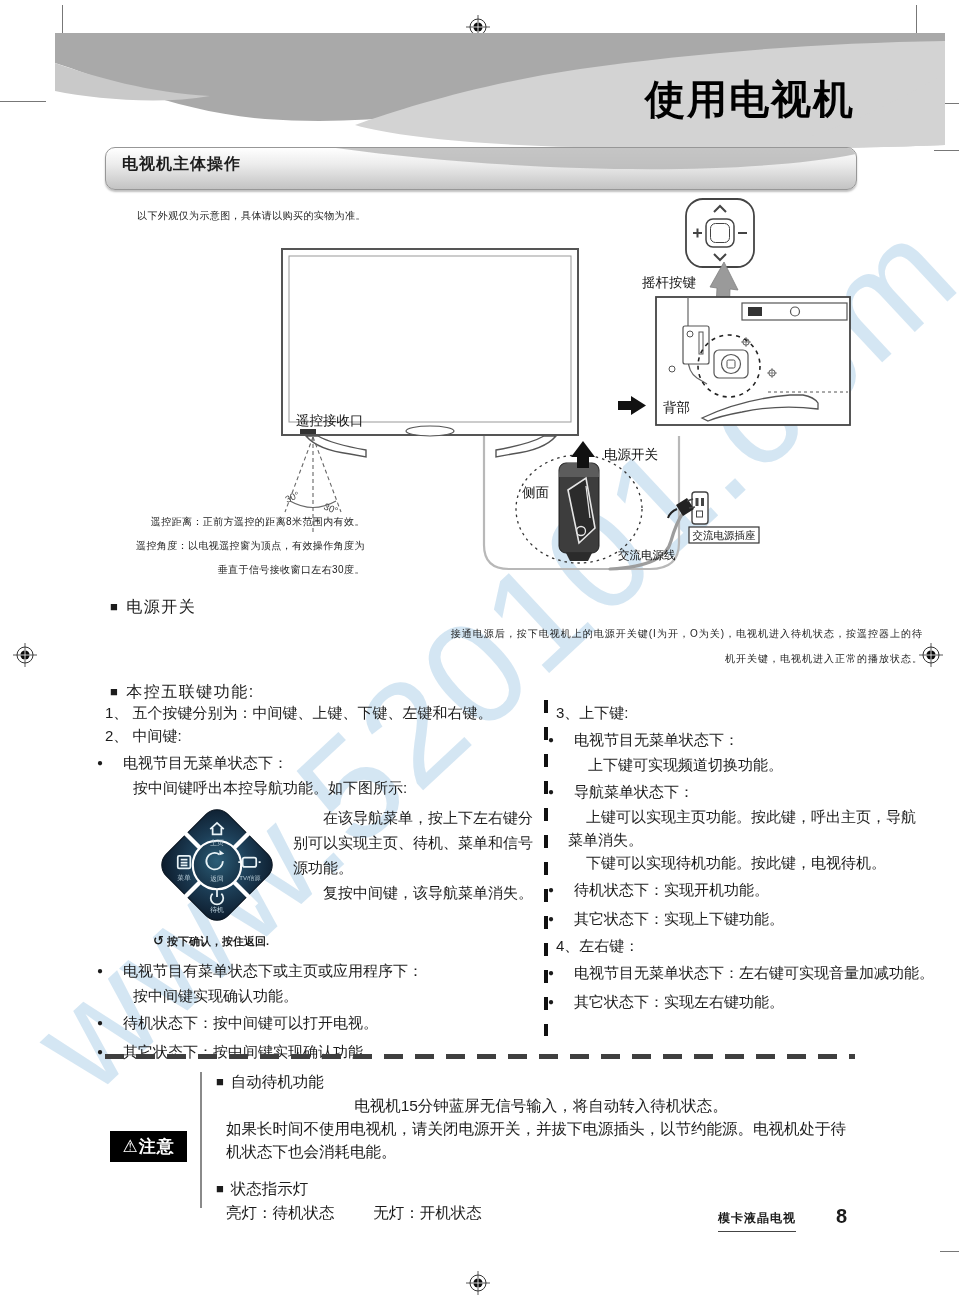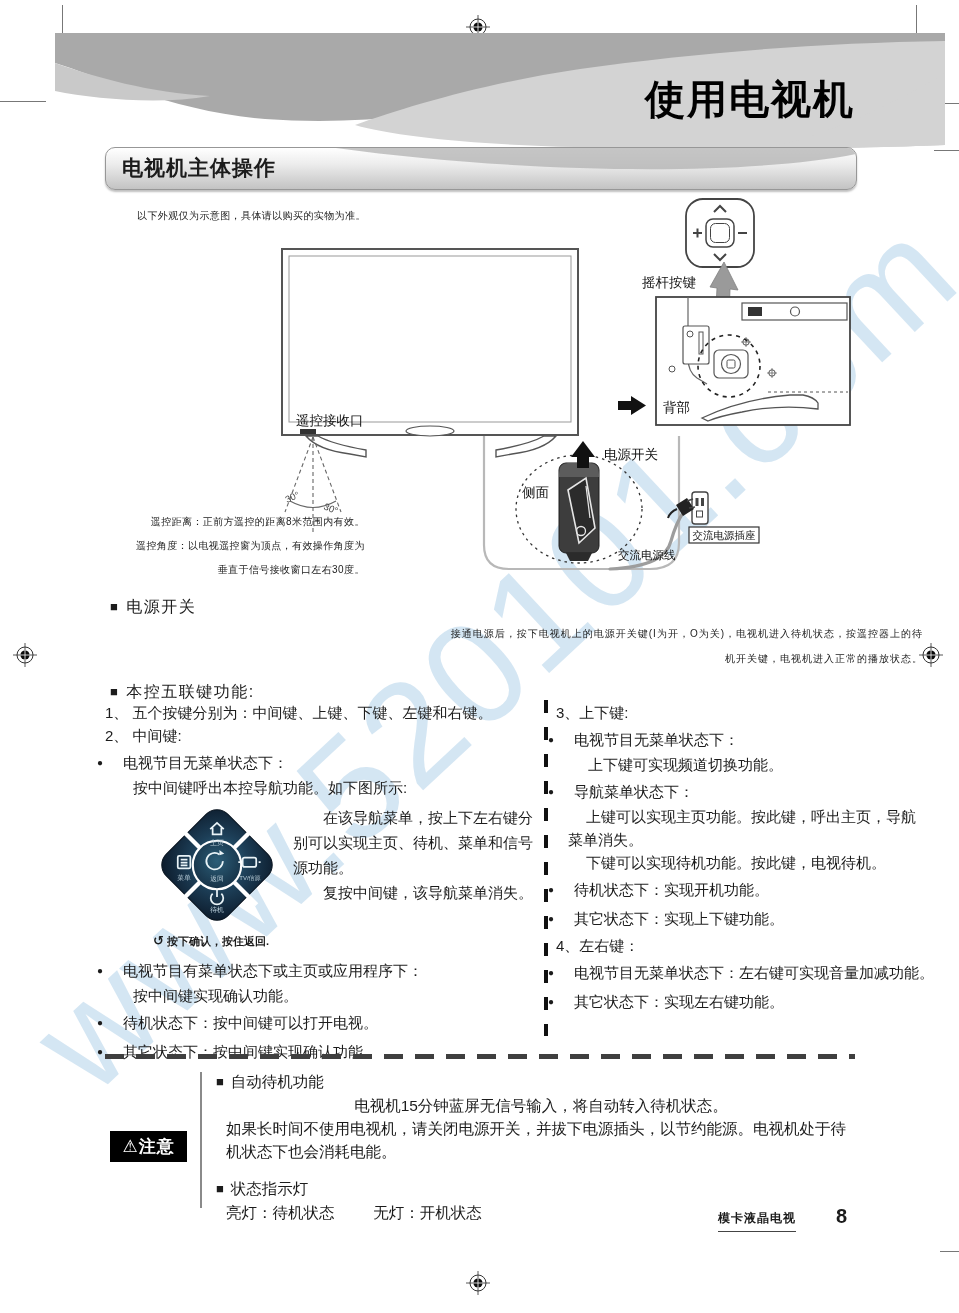--- a/index.html
+++ b/index.html
@@ -15,21 +15,21 @@
   
   #watermark{left:-255px;top:545px;width:1500px;height:220px;line-height:220px;
     text-align:center;font-size:146px;letter-spacing:3px;color:rgba(170,206,232,0.5);
     transform:rotate(-43deg);white-space:nowrap;pointer-events:none;z-index:1;}
   .layer{z-index:2;}
   
   #section-bar{left:105px;top:147px;width:750px;height:41px;border-radius:10px;
      background:linear-gradient(180deg,#ffffff 0%,#ececec 40%,#c3c3c3 100%);
      border:1px solid #979797;box-shadow:0 2px 2px rgba(0,0,0,0.25);overflow:hidden;}
   #section-bar .swoosh{position:absolute;left:0;top:0;width:100%;height:100%;}
-  #section-bar .lbl{position:absolute;left:16px;top:6px;font-size:21px;font-weight:bold;letter-spacing:1px;text-align:center;}
+  #section-bar .lbl{position:absolute;left:16px;top:6px;font-size:16px;font-weight:bold;letter-spacing:1px;text-align:center;}
   
   #v-divider{left:544px;top:700px;width:4px;height:336px;
      background:repeating-linear-gradient(180deg,#111 0 13px,transparent 13px 27px);}
   #h-divider{left:105px;top:1054px;width:750px;height:4.5px;
      background:repeating-linear-gradient(90deg,#3f3f3f 0 19px,transparent 19px 31px);}
   
   #notice-badge{left:110px;top:1131px;width:77px;height:31px;background:#000;color:#fff;
      font-weight:bold;font-size:17px;text-align:center;line-height:31px;letter-spacing:1px;}
   #notice-rule{left:200px;top:1072px;width:2px;height:136px;background:#8a8a8a;}
   .cropline{background:#777;}

